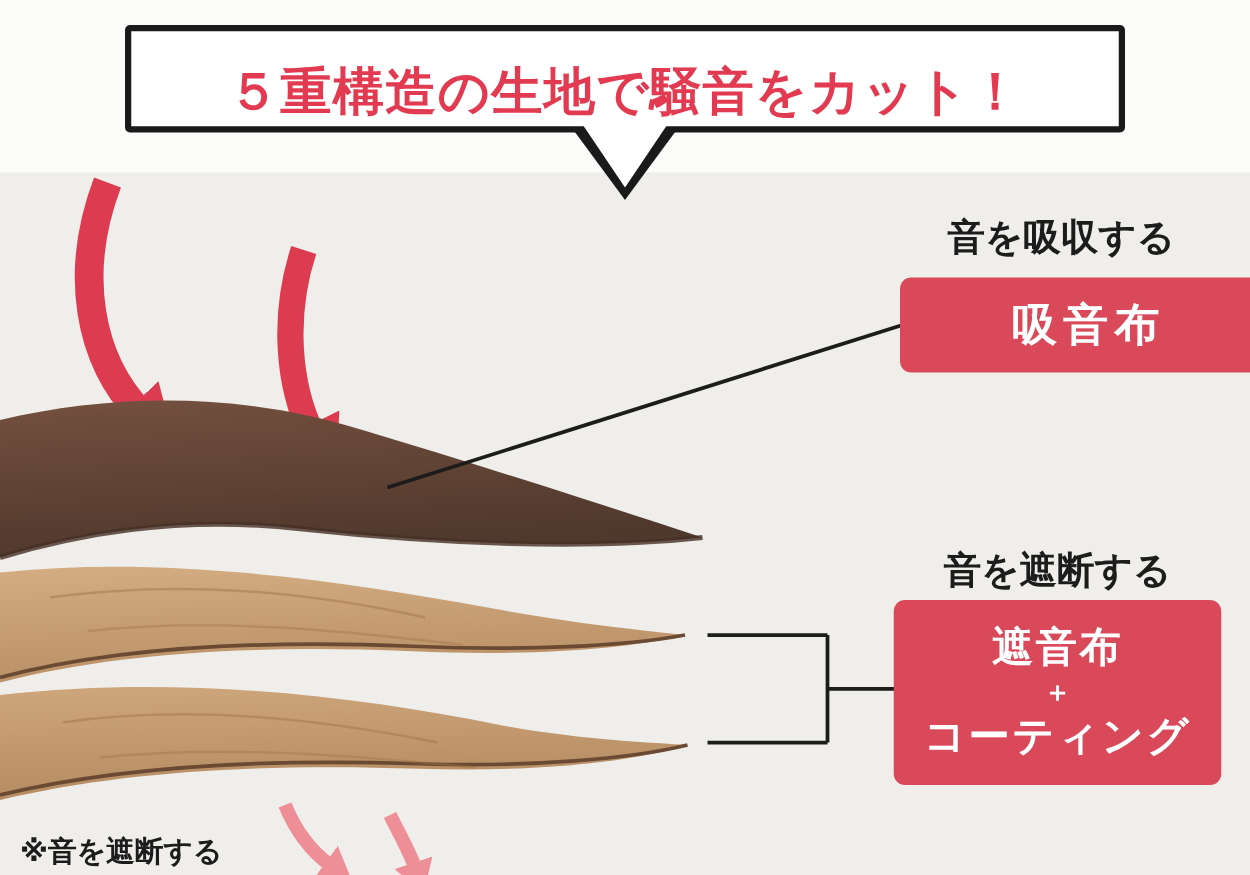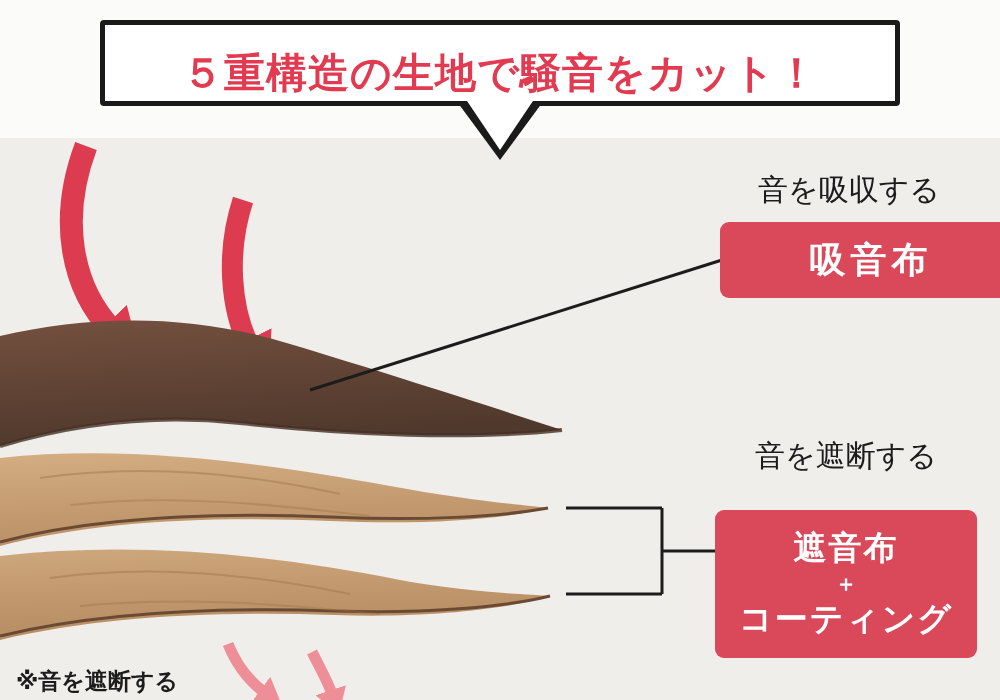--- a/index.html
+++ b/index.html
@@ -28,33 +28,33 @@
     display:flex;align-items:flex-end;justify-content:center;
     z-index:5;
   }
   .banner-text{
     font-size:41px;font-weight:bold;color:#e23a50;letter-spacing:1px;
     white-space:nowrap;
   }
   .tail-svg{position:absolute;left:450px;top:96px;z-index:6;}
   .caption{
     position:absolute;text-align:center;
-    font-size:30px;font-weight:normal;color:#1c1c1c;z-index:4;
+    font-size:30px;font-weight:bold;color:#1c1c1c;z-index:4;
     white-space:nowrap;
   }
   .caption-absorb{left:720px;top:170px;width:258px;}
   .caption-block{left:715px;top:436px;width:262px;text-align:center;}
   .red-box{
     position:absolute;background:#d9495a;border-radius:9px;
     display:flex;align-items:center;justify-content:center;flex-direction:column;
     z-index:4;color:#ffffff;font-weight:bold;
   }
   .box-absorb{left:720px;top:222px;width:302px;height:76px;}
   .box-absorb .box-main{font-size:36px;letter-spacing:5px;}
-  .box-block{left:715px;top:480px;width:262px;height:148px;margin-top:30px;}
+  .box-block{left:715px;top:480px;width:262px;height:148px;}
   .box-block .box-main{font-size:33px;letter-spacing:2px;line-height:1.35;}
   .box-block .box-plus{font-size:22px;line-height:1.2;}
   .footnote{
     position:absolute;left:16px;top:666px;
     font-size:23px;font-weight:bold;color:#1c1c1c;z-index:4;
   }
 </style>
 </head>
 <body>
 

